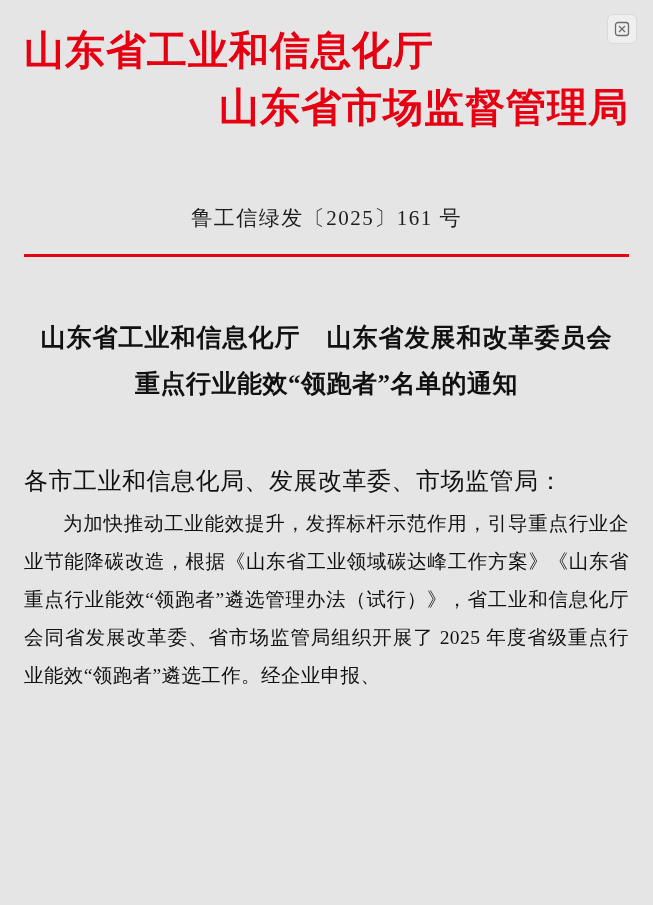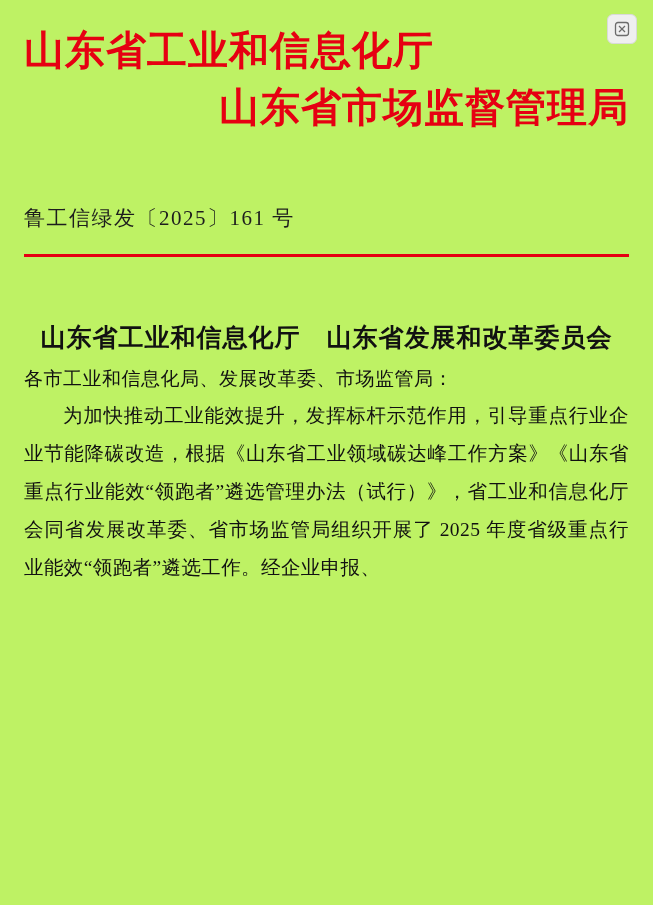--- a/index.html
+++ b/index.html
@@ -11,21 +11,21 @@
     width: 653px;
     height: 905px;
     overflow: hidden;
     font-family: "Liberation Serif", "DejaVu Serif", serif;
     position: relative;
   }
   .page {
     position: relative;
     width: 653px;
     height: 905px;
-    background: #bef264;
+    background: #e5e5e5;
     box-sizing: border-box;
     padding: 0 24px;
   }
   .close-badge {
     position: absolute;
     top: 14px;
     right: 16px;
     width: 28px;
     height: 28px;
     border-radius: 6px;
@@ -50,21 +50,21 @@
     line-height: 1.42;
     letter-spacing: 1px;
     white-space: nowrap;
     text-align: left;
   }
   .masthead-line.l2 { font-size: 39px; }
   .masthead-line.l3 { font-size: 40px; text-align: right; }
 
   .doc-number {
     margin-top: 68px;
-    text-align: left;
+    text-align: center;
     font-size: 21px;
     color: #1d1d1d;
     letter-spacing: 1.5px;
     font-family: "Liberation Serif", "DejaVu Serif", serif;
   }
 
   .red-rule {
     margin-top: 22px;
     height: 3px;
     background: #e60012;
@@ -79,21 +79,22 @@
   .title-line {
     font-size: 25px;
     font-weight: bold;
     line-height: 1.85;
     letter-spacing: 0.5px;
     font-family: "Liberation Serif", "DejaVu Serif", serif;
   }
   .title-line.t1 { letter-spacing: 1px; }
 
   .recipient {
-    font-size: 19px;
+    margin-top: 52px;
+    font-size: 24px;
     color: #111;
     letter-spacing: 0.5px;
     line-height: 1.9;
   }
   .body-para {
     font-size: 19.5px;
     color: #111;
     line-height: 1.95;
     letter-spacing: 0.4px;
     text-align: justify;
@@ -117,19 +118,20 @@
     <div class="masthead-line l1">山东省工业和信息化厅</div>
     <div class="masthead-line l3">山东省市场监督管理局</div>
   </div>
 
   <div class="doc-number">鲁工信绿发〔2025〕161 号</div>
 
   <div class="red-rule"></div>
 
   <div class="title-block">
     <div class="title-line t1">山东省工业和信息化厅　山东省发展和改革委员会</div>
+    <div class="title-line t3">重点行业能效“领跑者”名单的通知</div>
   </div>
 
   <div class="recipient">各市工业和信息化局、发展改革委、市场监管局：</div>
 
   <div class="body-para">为加快推动工业能效提升，发挥标杆示范作用，引导重点行业企业节能降碳改造，根据《山东省工业领域碳达峰工作方案》《山东省重点行业能效“领跑者”遴选管理办法（试行）》，省工业和信息化厅会同省发展改革委、省市场监管局组织开展了 2025 年度省级重点行业能效“领跑者”遴选工作。经企业申报、</div>
 
 </div>
 
 </body></html>

